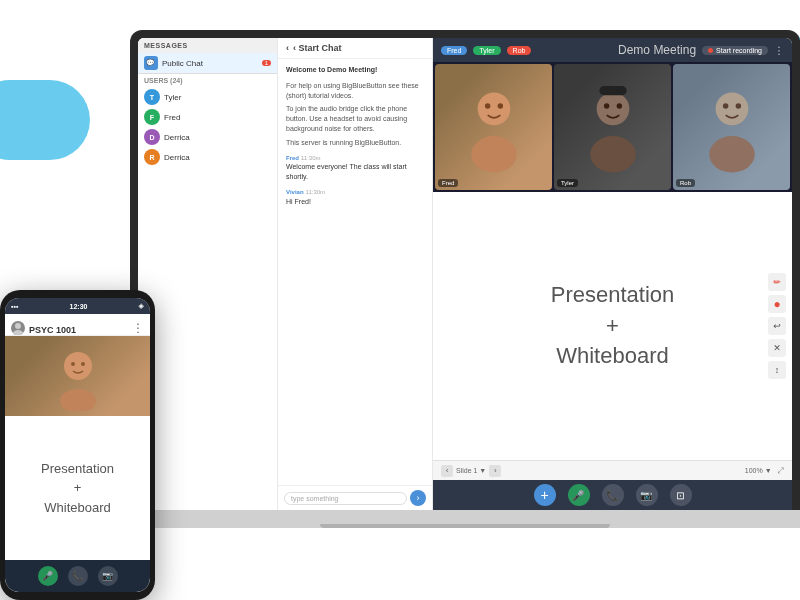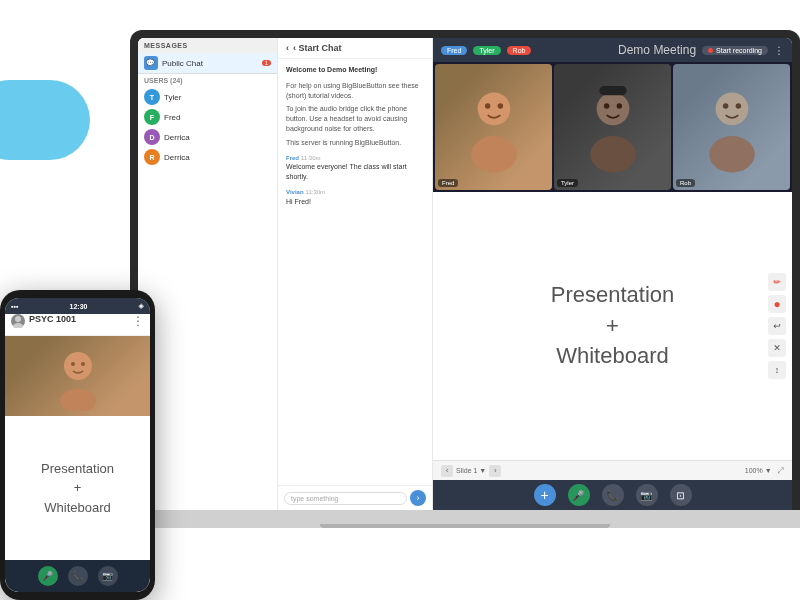--- a/index.html
+++ b/index.html
@@ -514,21 +514,21 @@
       color: white;
       font-size: 7px;
       display: flex;
       gap: 2px;
     }
 
     .phone-header {
       background: #fff;
       height: 22px;
       display: flex;
-      align-items: flex-start;
+      align-items: flex-end;
       padding: 0 6px;
       border-bottom: 1px solid #eee;
       gap: 4px;
     }
 
     .phone-avatar {
       width: 14px;
       height: 14px;
       border-radius: 50%;
       background: #888;

